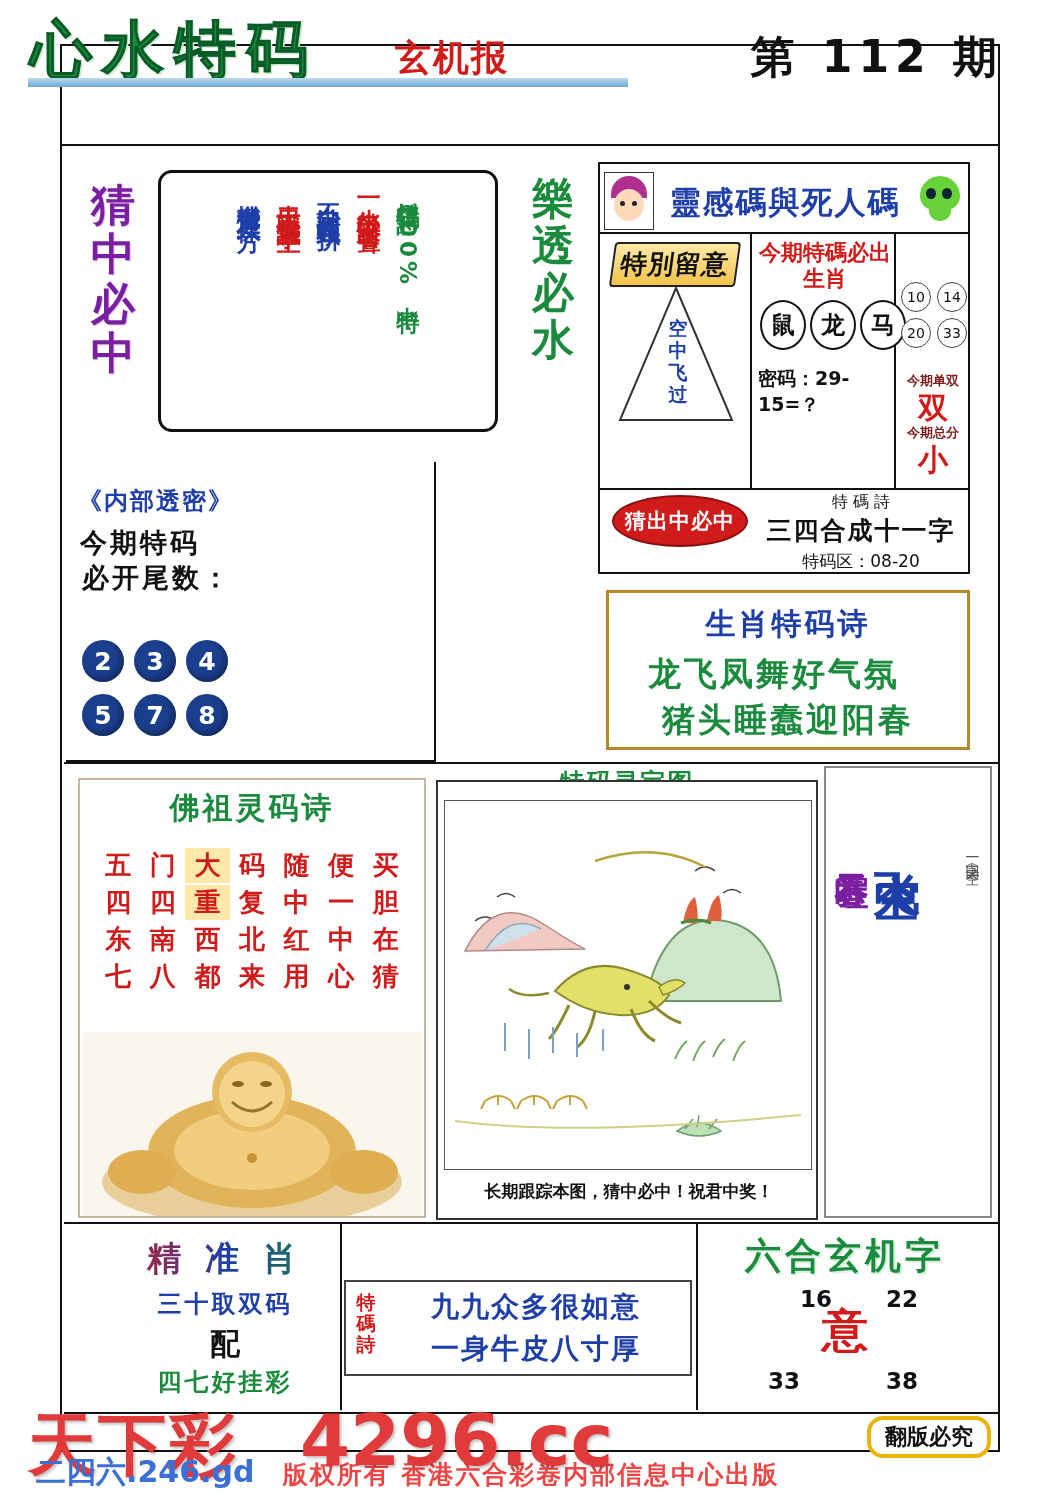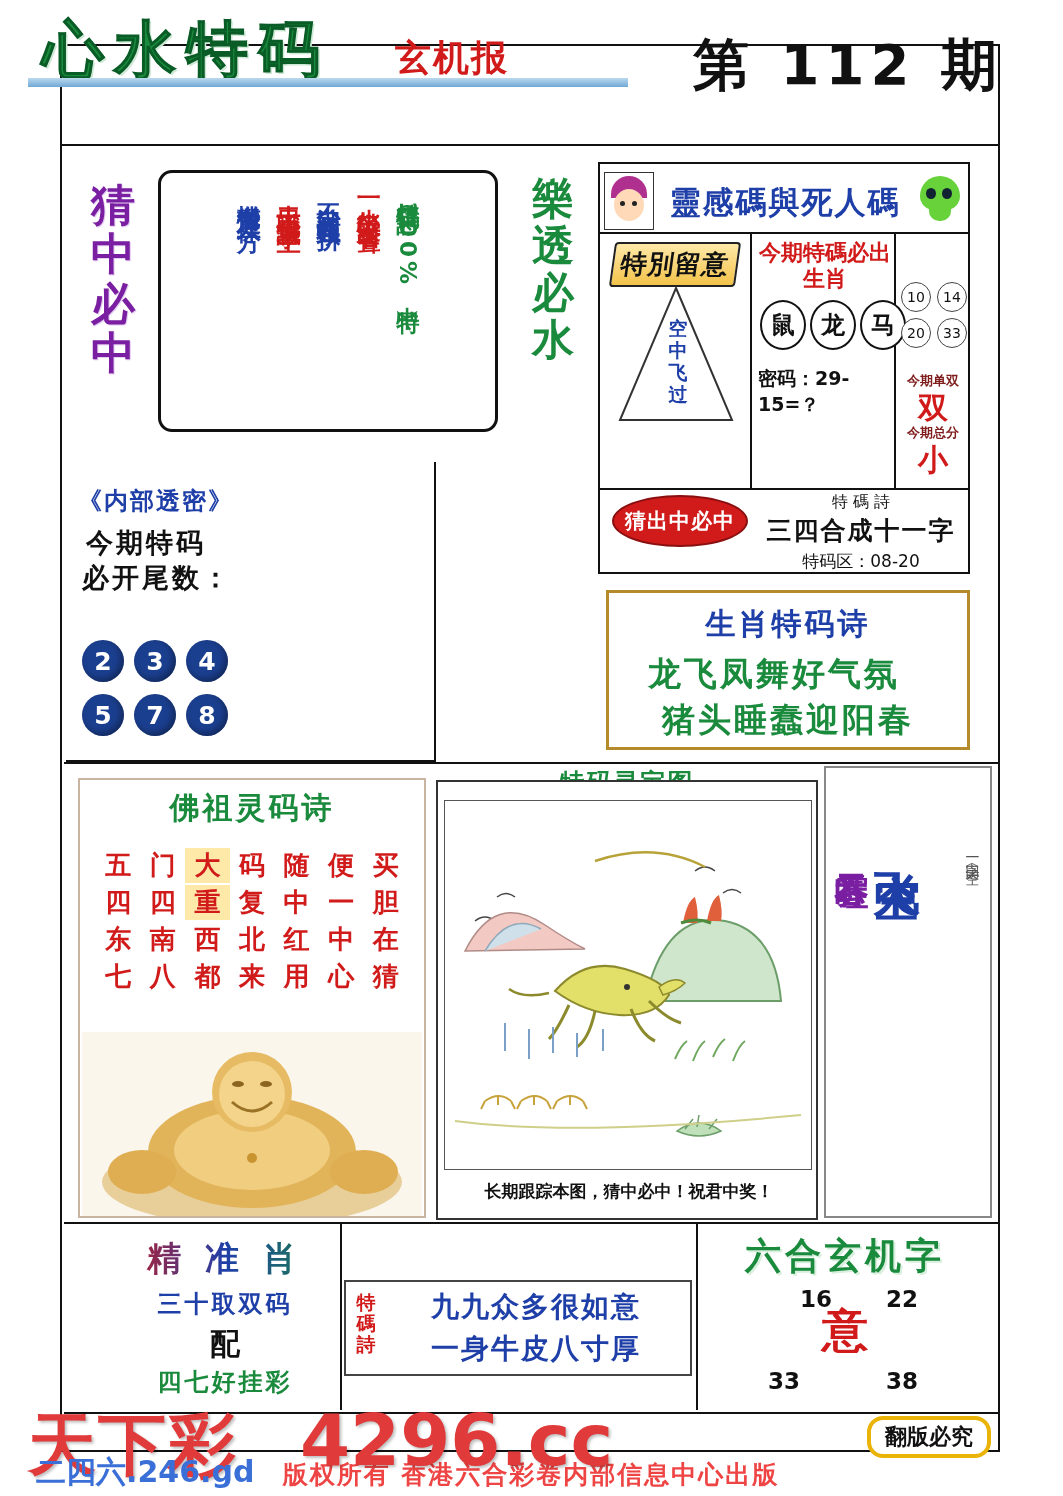--- a/index.html
+++ b/index.html
@@ -25,33 +25,32 @@
     border-bottom:2px solid #111;
     box-sizing:border-box;
   }
   .logo{
     position:absolute;left:30px;top:8px;
     font-size:62px;font-weight:bold;letter-spacing:10px;
     font-family:"DejaVu Sans","Liberation Sans",sans-serif;
     color:#1a8a3c;
     -webkit-text-stroke:1px #0a5c27;
     text-shadow:2px 2px 0 #cfe9d6;
-    margin-left:12px;
   }
   .logo-sub{
     position:absolute;left:395px;top:34px;
     font-size:36px;font-weight:bold;color:#d11a1a;letter-spacing:2px;
   }
   .logo-underline{
     position:absolute;left:28px;top:78px;width:600px;height:9px;
     background:linear-gradient(to bottom,#bcd9ee,#6fa8d6);
   }
   .issue{
     position:absolute;right:60px;top:28px;
-    font-size:56px;font-weight:bold;color:#111;letter-spacing:6px;
+    font-size:44px;font-weight:bold;color:#111;letter-spacing:6px;
   }
   
   .slogan-left{
     position:absolute;left:78px;top:180px;width:70px;
     font-size:44px;font-weight:bold;color:#7a1fa2;line-height:1.12;
     text-align:center;
     text-shadow:1px 1px 0 #e3cdf0;
   }
   .slogan-right{
     position:absolute;left:520px;top:175px;width:66px;
@@ -75,21 +74,21 @@
   .poem-title{color:#1a7f3c;font-size:23px;}
   .c-red{color:#d11a1a;}
   .c-blue{color:#1f3fa8;}
   .c-green{color:#1a8a3c;}
   
   .inner-title{
     position:absolute;left:78px;top:485px;
     font-size:24px;font-weight:bold;color:#1f3fa8;letter-spacing:2px;
   }
   .inner-l1{
-    position:absolute;left:86px;top:525px;
+    position:absolute;left:80px;top:525px;
     font-size:27px;font-weight:bold;color:#111;letter-spacing:3px;
   }
   .inner-l2{
     position:absolute;left:82px;top:560px;
     font-size:27px;font-weight:bold;color:#111;letter-spacing:3px;
   }
   .ball-row{position:absolute;display:flex;gap:10px;}
   .ball{
     width:42px;height:42px;border-radius:50%;
     background:#1b3f8f;color:#fff;

